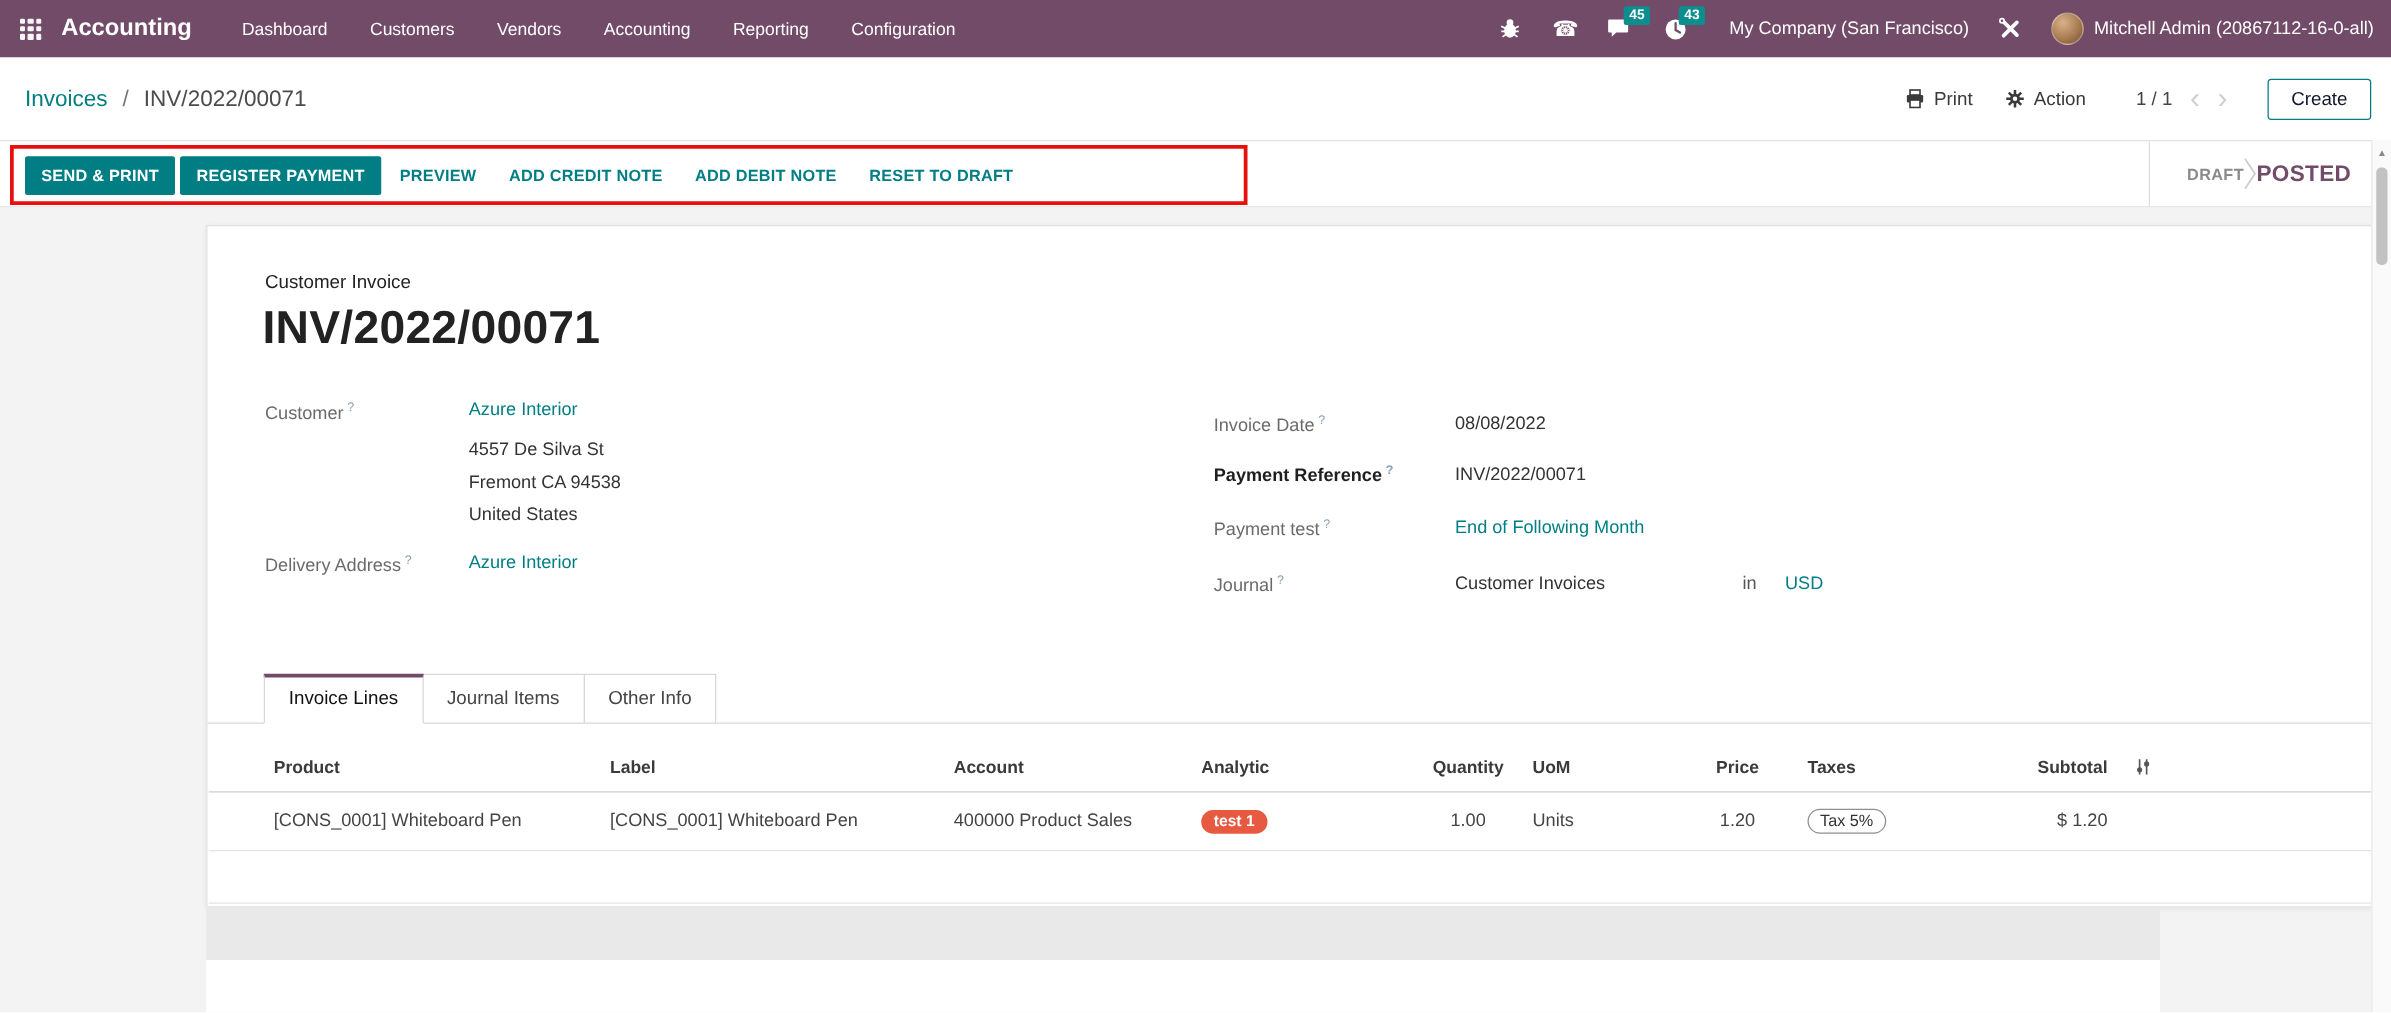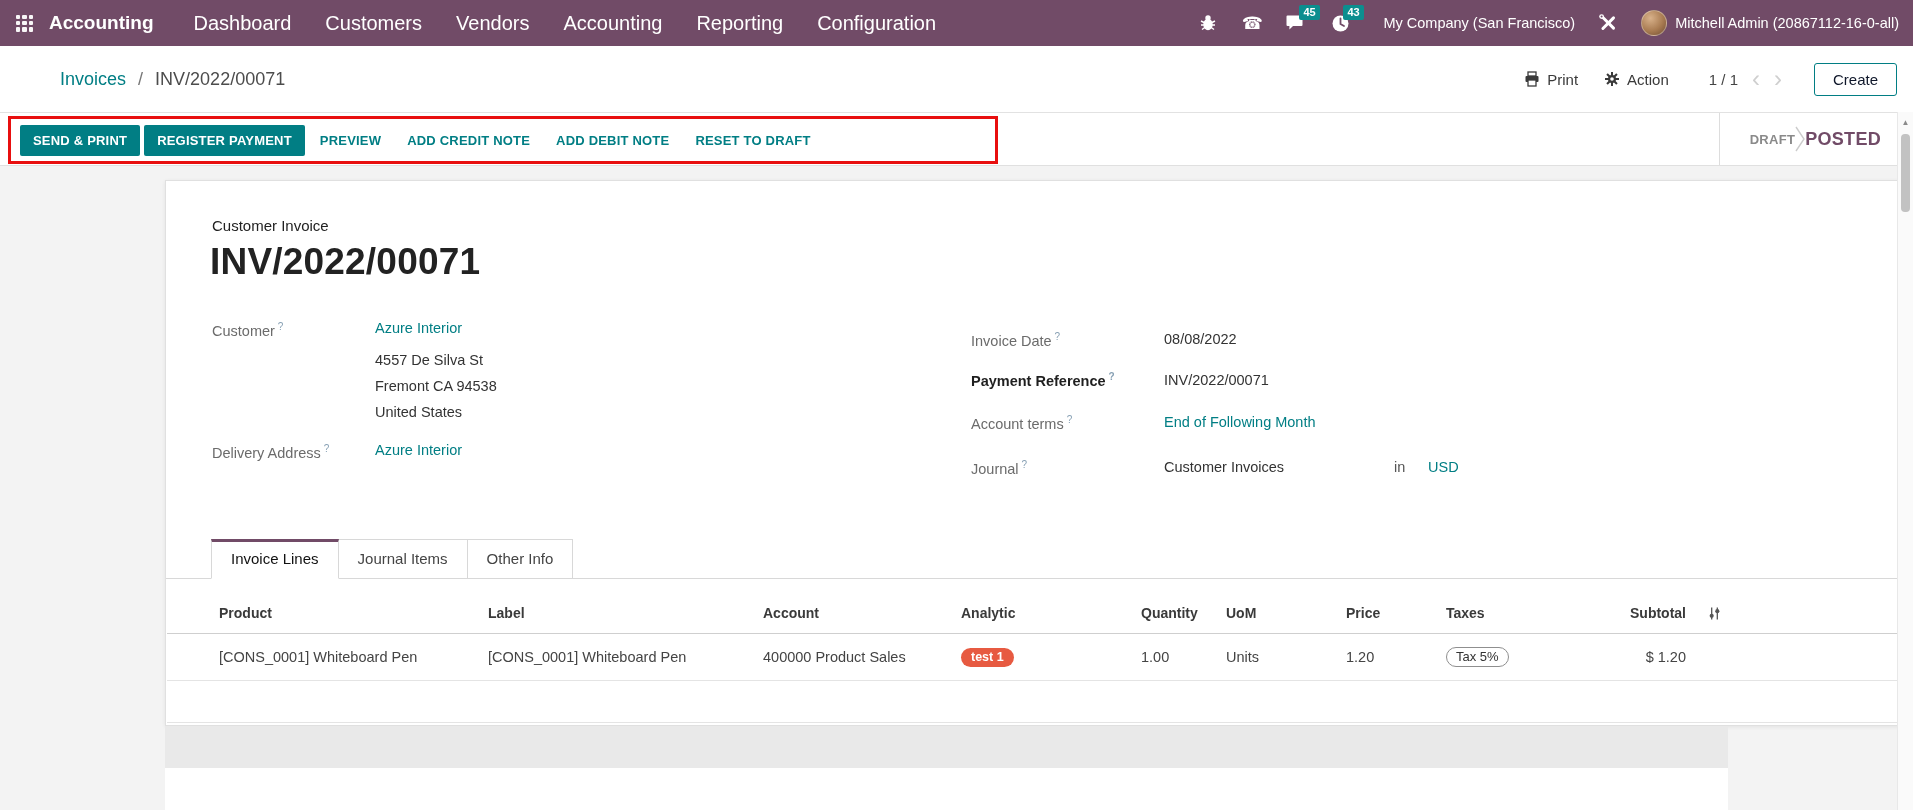--- a/index.html
+++ b/index.html
@@ -4,35 +4,35 @@
 <style>
   * { box-sizing: border-box; margin: 0; padding: 0; }
   html,body { width:1913px; height:810px; overflow:hidden; }
   body { font-family:"Liberation Sans", sans-serif; background:#fff; position:relative; color:#333; }
 
   
   .navbar { height:46px; background:#714B67; display:flex; align-items:center; padding:0 14px 0 16px; color:#fff; }
   .apps-grid { width:17px; height:17px; display:grid; grid-template-columns:repeat(3,1fr); gap:2px; margin-right:16px; cursor:pointer; }
   .apps-grid i { background:#fff; opacity:.95; border-radius:1px; }
   .brand { font-size:19px; font-weight:700; margin-right:40px; }
-  .nav-menu { display:flex; list-style:none; gap:34px; font-size:20px; }
+  .nav-menu { display:flex; list-style:none; gap:34px; font-size:14px; }
   .nav-menu li { cursor:pointer; white-space:nowrap; }
   .nav-right { margin-left:auto; display:flex; align-items:center; gap:22px; }
   .icon-btn { position:relative; display:flex; align-items:center; justify-content:center; width:22px; height:22px; cursor:pointer; }
   .icon-btn svg { display:block; }
   .nav-badge { position:absolute; top:-7px; left:14px; background:#0C8E8F; color:#fff; font-size:11px; font-weight:700; padding:1px 4px; border-radius:2px; line-height:13px; }
   .phone-glyph { font-size:17px; color:#fff; line-height:1; }
   .company-name { font-size:14.5px; margin-left:10px; white-space:nowrap; cursor:pointer; }
   .user-zone { display:flex; align-items:center; gap:8px; cursor:pointer; }
   .avatar { width:26px; height:26px; border-radius:50%; background:radial-gradient(circle at 35% 30%, #d8b18a 0%, #a97c52 55%, #6e4b30 100%); border:1px solid rgba(255,255,255,.35); }
   .user-name { font-size:14.5px; white-space:nowrap; }
 
   
   .control-panel { height:66px; display:flex; align-items:center; padding:0 16px 0 20px; background:#fff; }
-  .breadcrumb { font-size:18px;margin-left:40px; }
+  .breadcrumb { font-size:18px; }
   .breadcrumb .parent { color:#017E84; cursor:pointer; }
   .breadcrumb .sep { color:#777; margin:0 7px; }
   .breadcrumb .current { color:#4c4c4c; }
   .cp-right { margin-left:auto; display:flex; align-items:center; gap:26px; }
   .cp-btn { display:flex; align-items:center; gap:7px; font-size:15px; color:#3a3a3a; cursor:pointer; }
   .pager { display:flex; align-items:center; gap:14px; margin-left:14px; }
   .pager-count { font-size:15px; color:#444; }
   .pager-arrow { font-size:24px; color:#cfcfcf; line-height:1; cursor:pointer; }
   .create-btn { border:1px solid #017E84; color:#0f172a; background:#fff; font-size:15px; padding:7px 18px; border-radius:3px; cursor:pointer; margin-left:6px; font-family:inherit; }
 
@@ -76,21 +76,21 @@
   .tab + .tab { margin-left:-1px; }
   .tab.active { color:#111; border-top:3px solid #714B67; padding-top:8px; border-bottom:1px solid #fff; z-index:2; }
   .tab:not(.active) { border-bottom:1px solid #d8d8d8; }
 
   
   .tbl { position:absolute; left:1px; right:1px; top:398px; }
   .tr { display:grid; grid-template-columns:269px 275px 198px 180px 85px 120px 100px 160px 80px 40px; padding-left:52px; align-items:center; }
   .tr.head { height:55px; align-items:end; padding-bottom:12px; border-bottom:1px solid #cfcfcf; font-size:14px; font-weight:700; color:#3a3a3a; }
   .tr.row { height:47px; border-bottom:1px solid #e4e4e4; font-size:14.5px; color:#444; }
   .tr.empty { height:42px; border-bottom:1px solid #e4e4e4; }
-  .c-right { text-align:left; padding-right:18px; }
+  .c-right { text-align:center; padding-right:18px; }
   .c-right.tight { padding-right:12px; }
   .c-sub { text-align:right; }
   .badge-analytic { display:inline-block; background:#E75A41; color:#fff; font-size:12.5px; font-weight:700; padding:2px 10px 3px; border-radius:11px; }
   .tax-pill { display:inline-block; border:1px solid #8f8f8f; color:#333; font-size:13px; padding:1px 9px 2px; border-radius:11px; }
   .opt-col-icon { display:flex; justify-content:flex-end; padding-right:4px; cursor:pointer; }
 </style>
 </head>
 <body>
 
 <div class="navbar">
@@ -223,21 +223,21 @@
     <div class="fld-value l-value" style="top:223px">United States</div>
     <div class="fld-label l-label" style="top:262px"><span>Delivery Address</span><sup class="help">?</sup></div>
     <div class="fld-value l-value link" style="top:261px">Azure Interior</div>
 
     <div class="fld-label r-label" style="top:150px"><span>Invoice Date</span><sup class="help">?</sup></div>
     <div class="fld-value r-value" style="top:150px">08/08/2022</div>
 
     <div class="fld-label bold r-label" style="top:190px"><span>Payment Reference</span><sup class="help">?</sup></div>
     <div class="fld-value r-value" style="top:191px">INV/2022/00071</div>
 
-    <div class="fld-label r-label" style="top:233px"><span>Account terms</span><sup class="help">?</sup></div>
+    <div class="fld-label r-label" style="top:233px"><span>Payment test</span><sup class="help">?</sup></div>
     <div class="fld-value r-value link" style="top:233px">End of Following Month</div>
 
     <div class="fld-label r-label" style="top:278px"><span>Journal</span><sup class="help">?</sup></div>
     <div class="fld-value r-value" style="top:278px">Customer Invoices</div>
     <div class="fld-value" style="top:278px; left:1228px; color:#555">in</div>
     <div class="fld-value link" style="top:278px; left:1262px">USD</div>
 
     <div class="tabs">
       <div class="tab active">Invoice Lines</div>
       <div class="tab">Journal Items</div>

